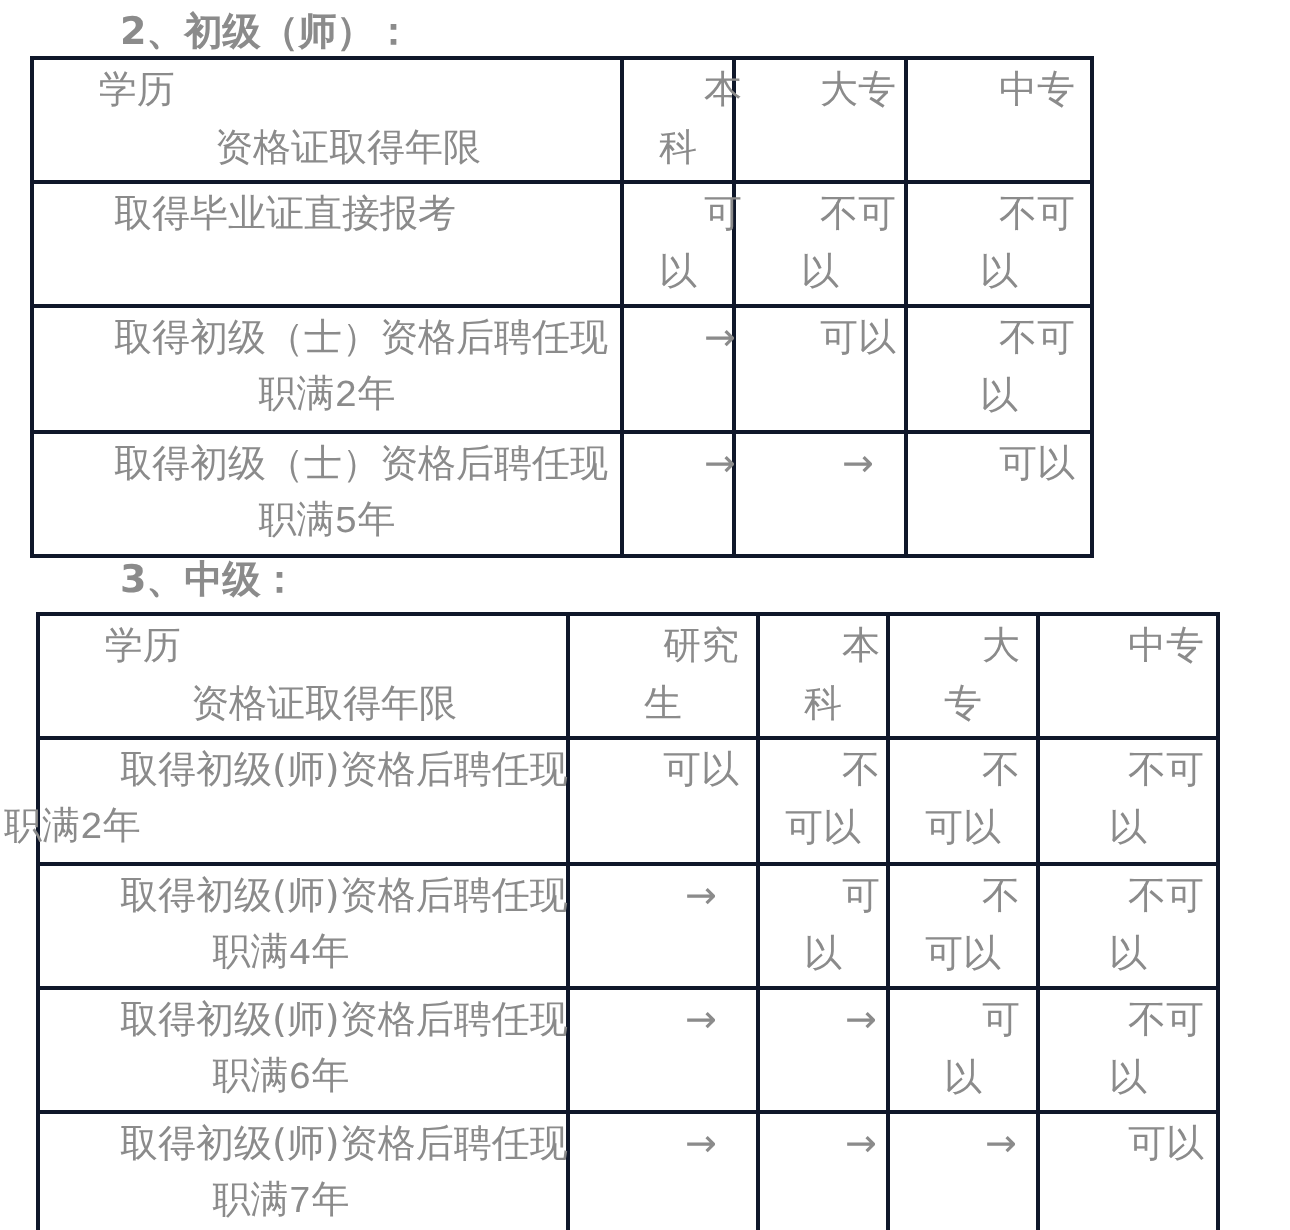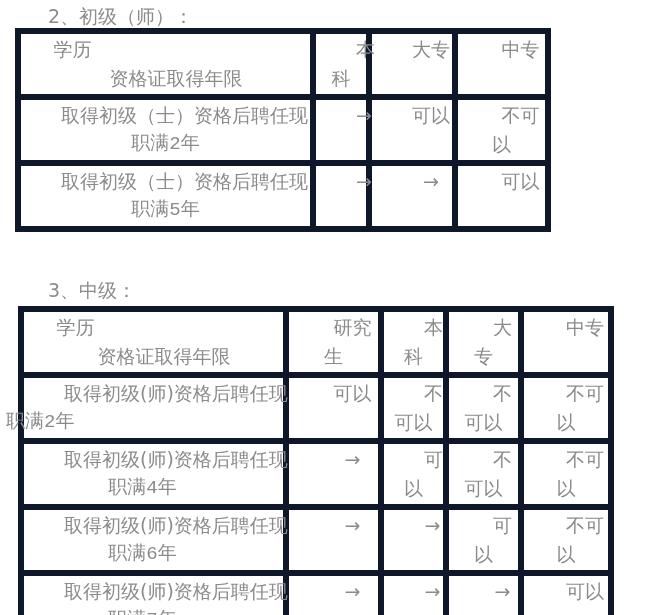--- a/index.html
+++ b/index.html
@@ -1,31 +1,31 @@
 <!DOCTYPE html>
 <html><head>
 <meta charset="utf-8">
 <style>
   html,body{margin:0;padding:0;}
   body{
     width:645px;height:615px;background:#ffffff;overflow:hidden;position:relative;
     font-family:"DejaVu Sans","Liberation Sans",sans-serif;
     font-size:19px;line-height:29px;color:#8b8b8b;
   }
-  .heading{position:absolute;left:48px;white-space:pre;}
+  .heading{position:absolute;left:60px;white-space:pre;font-weight:bold;}
   .h-junior{top:2px;}
   .h-mid{top:276px;text-align:right;}
   table.grid{
     position:absolute;border-collapse:collapse;table-layout:fixed;
     background:#ffffff;
   }
   table.t1{top:28px;left:15px;width:530px;}
   table.t2{top:306px;left:18px;width:590px;}
   table.grid td{
-    border:6px solid #0f172a;
+    border:2px solid #0f172a;
     padding:1px 2px;
     vertical-align:top;
     overflow:visible;
   }
   td.vmid{vertical-align:middle;}
   
   td.val{text-align:center;text-indent:2em;white-space:pre;}
   
   .l1{text-align:left;text-indent:2em;white-space:pre;}
   .l2{text-align:center;white-space:pre;font-family:Liberation Mono, monospace;}
@@ -53,20 +53,31 @@
     <tbody>
         <tr style="height:60px">
       <td class="vmid">
         <div class="cl1">学历</div>
         <div class="cl2">资格证取得年限</div>
       </td>
       <td class="val vmid">本
 科</td>
       <td class="val vmid">大专</td>
       <td class="val vmid">中专</td>
+    </tr>
+    <tr style="height:62px">
+      <td class="vmid">
+        <div class="l1">取得毕业证直接报考</div>
+      </td>
+      <td class="val">可
+以</td>
+      <td class="val">不可
+以</td>
+      <td class="val">不可
+以</td>
     </tr>
     <tr style="height:63px">
       <td>
         <div class="l1">取得初级（士）资格后聘任现</div>
         <div class="l2">职满2年</div>
       </td>
       <td class="val">→</td>
       <td class="val">可以</td>
       <td class="val">不可
 以</td>

